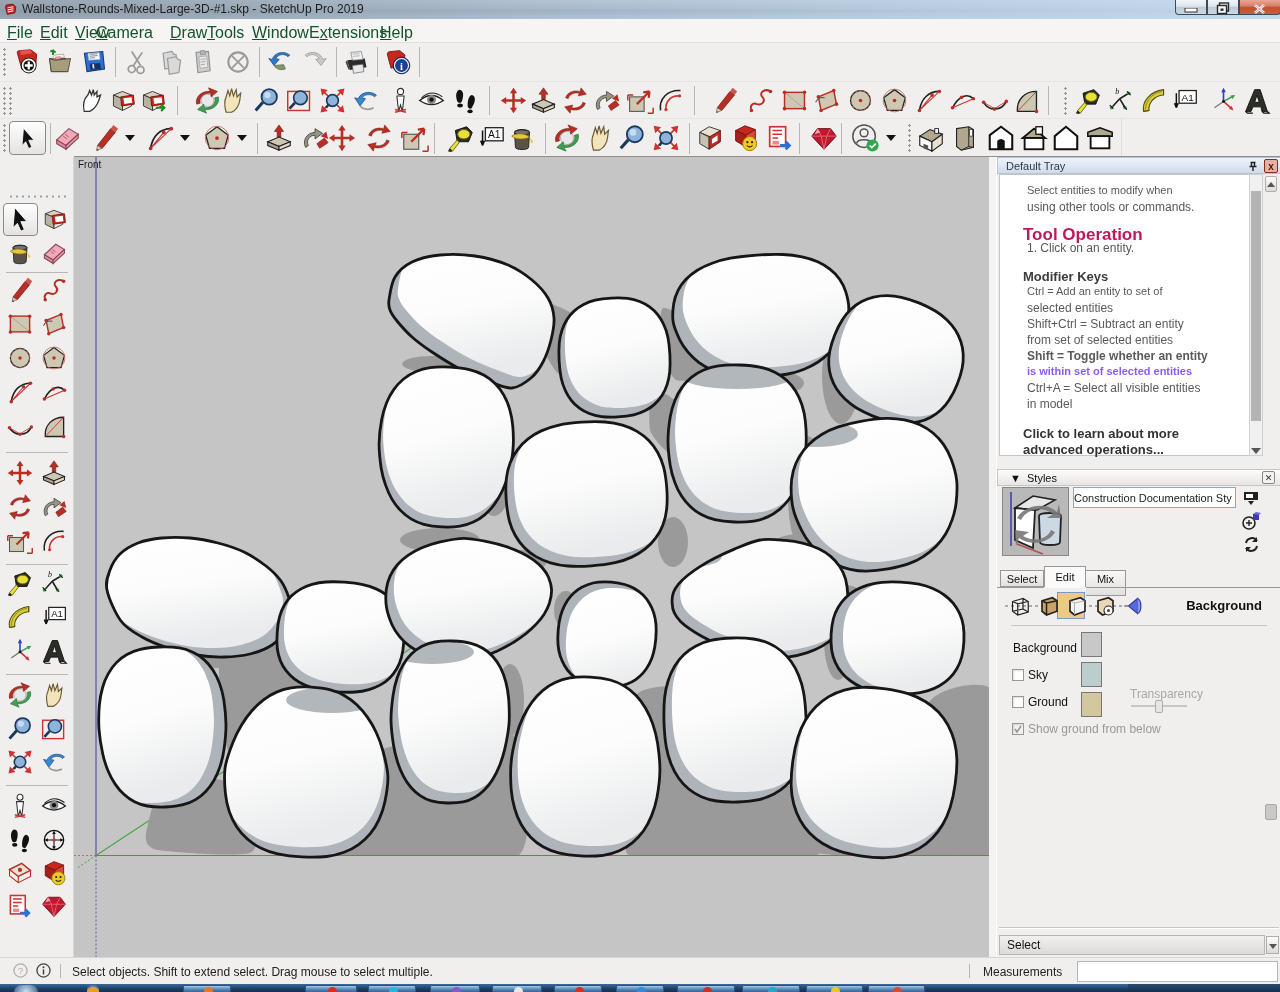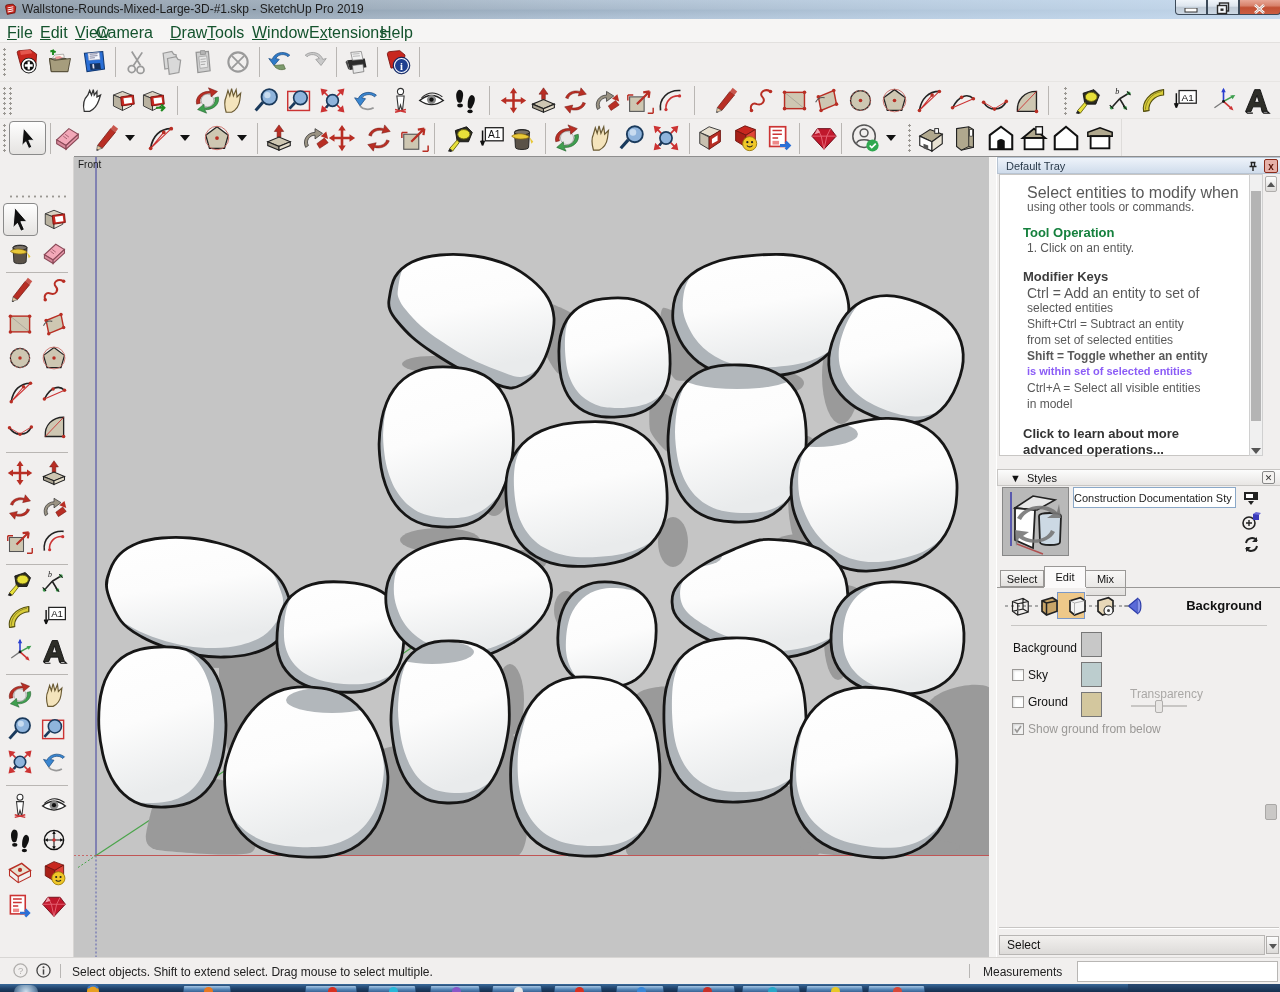--- a/index.html
+++ b/index.html
@@ -1038,26 +1038,26 @@
   </svg>
 <div id="tray" class="abs" style="font-size:11px;color:#333">
     <div style="position:absolute;left:0;top:0;width:284px;height:17px;background:linear-gradient(180deg,#eef3fa,#cfdcEB);border:1px solid #b8c4d2">
       <span style="position:absolute;left:8px;top:2px;font-size:11px;color:#2a3a4a">Default Tray</span>
       <svg style="position:absolute;left:250px;top:3px" width="10" height="11" viewBox="0 0 10 11">
         <path d="M2.5 1.5 h5 M3.5 1.5 v3.5 M6.5 1.5 v3.5 M1.5 5.5 h7 M5 5.5 v4.5" stroke="#222" stroke-width="1.4" fill="none"></path>
       </svg>
       <div style="position:absolute;left:266px;top:1px;width:14px;height:14px;background:#e6b0a8;border:1px solid #8a2a1a;border-radius:2px;font-size:10px;font-weight:bold;color:#5a150a;text-align:center;line-height:13px">x</div>
     </div>
     <div style="position:absolute;left:2px;top:17px;width:250px;height:282px;background:#fff;border:1px solid #c8c6c4;border-right:none"></div>
-    <div style="position:absolute;left:30px;top:27px;font-size:16px;font-weight:normal;color:#595959;white-space:nowrap">Select entities to modify when</div>
+    <div style="position:absolute;left:30px;top:27px;font-size:11px;font-weight:normal;color:#595959;white-space:nowrap">Select entities to modify when</div>
     <div style="position:absolute;left:30px;top:43px;font-size:12px;font-weight:normal;color:#595959;white-space:nowrap">using other tools or commands.</div>
-    <div style="position:absolute;left:26px;top:68px;font-size:13px;font-weight:bold;color:#15803d;white-space:nowrap">Tool Operation</div>
+    <div style="position:absolute;left:26px;top:68px;font-size:17px;font-weight:bold;color:#be185d;white-space:nowrap">Tool Operation</div>
     <div style="position:absolute;left:30px;top:84px;font-size:12px;font-weight:normal;color:#595959;white-space:nowrap">1. Click on an entity.</div>
     <div style="position:absolute;left:26px;top:112px;font-size:13px;font-weight:bold;color:#3c3c3c;white-space:nowrap">Modifier Keys</div>
-    <div style="position:absolute;left:30px;top:128px;font-size:14px;font-weight:normal;color:#595959;white-space:nowrap">Ctrl = Add an entity to set of</div>
+    <div style="position:absolute;left:30px;top:128px;font-size:11px;font-weight:normal;color:#595959;white-space:nowrap">Ctrl = Add an entity to set of</div>
     <div style="position:absolute;left:30px;top:144px;font-size:12px;font-weight:normal;color:#595959;white-space:nowrap">selected entities</div>
     <div style="position:absolute;left:30px;top:160px;font-size:12px;font-weight:normal;color:#595959;white-space:nowrap">Shift+Ctrl = Subtract an entity</div>
     <div style="position:absolute;left:30px;top:176px;font-size:12px;font-weight:normal;color:#595959;white-space:nowrap">from set of selected entities</div>
     <div style="position:absolute;left:30px;top:192px;font-size:12px;font-weight:bold;color:#595959;white-space:nowrap">Shift = Toggle whether an entity</div>
     <div style="position:absolute;left:30px;top:208px;font-size:11px;font-weight:bold;color:#8b5cf6;white-space:nowrap">is within set of selected entities</div>
     <div style="position:absolute;left:30px;top:224px;font-size:12px;font-weight:normal;color:#595959;white-space:nowrap">Ctrl+A = Select all visible entities</div>
     <div style="position:absolute;left:30px;top:240px;font-size:12px;font-weight:normal;color:#595959;white-space:nowrap">in model</div>
     <div style="position:absolute;left:26px;top:269px;font-size:13px;font-weight:bold;color:#333;white-space:nowrap">Click to learn about more</div>
     <div style="position:absolute;left:26px;top:285px;font-size:13px;font-weight:bold;color:#333;white-space:nowrap">advanced operations...</div>
     <div style="position:absolute;left:252px;top:17px;width:14px;height:282px;background:#f0f0f0;border:1px solid #d0d0d0">

